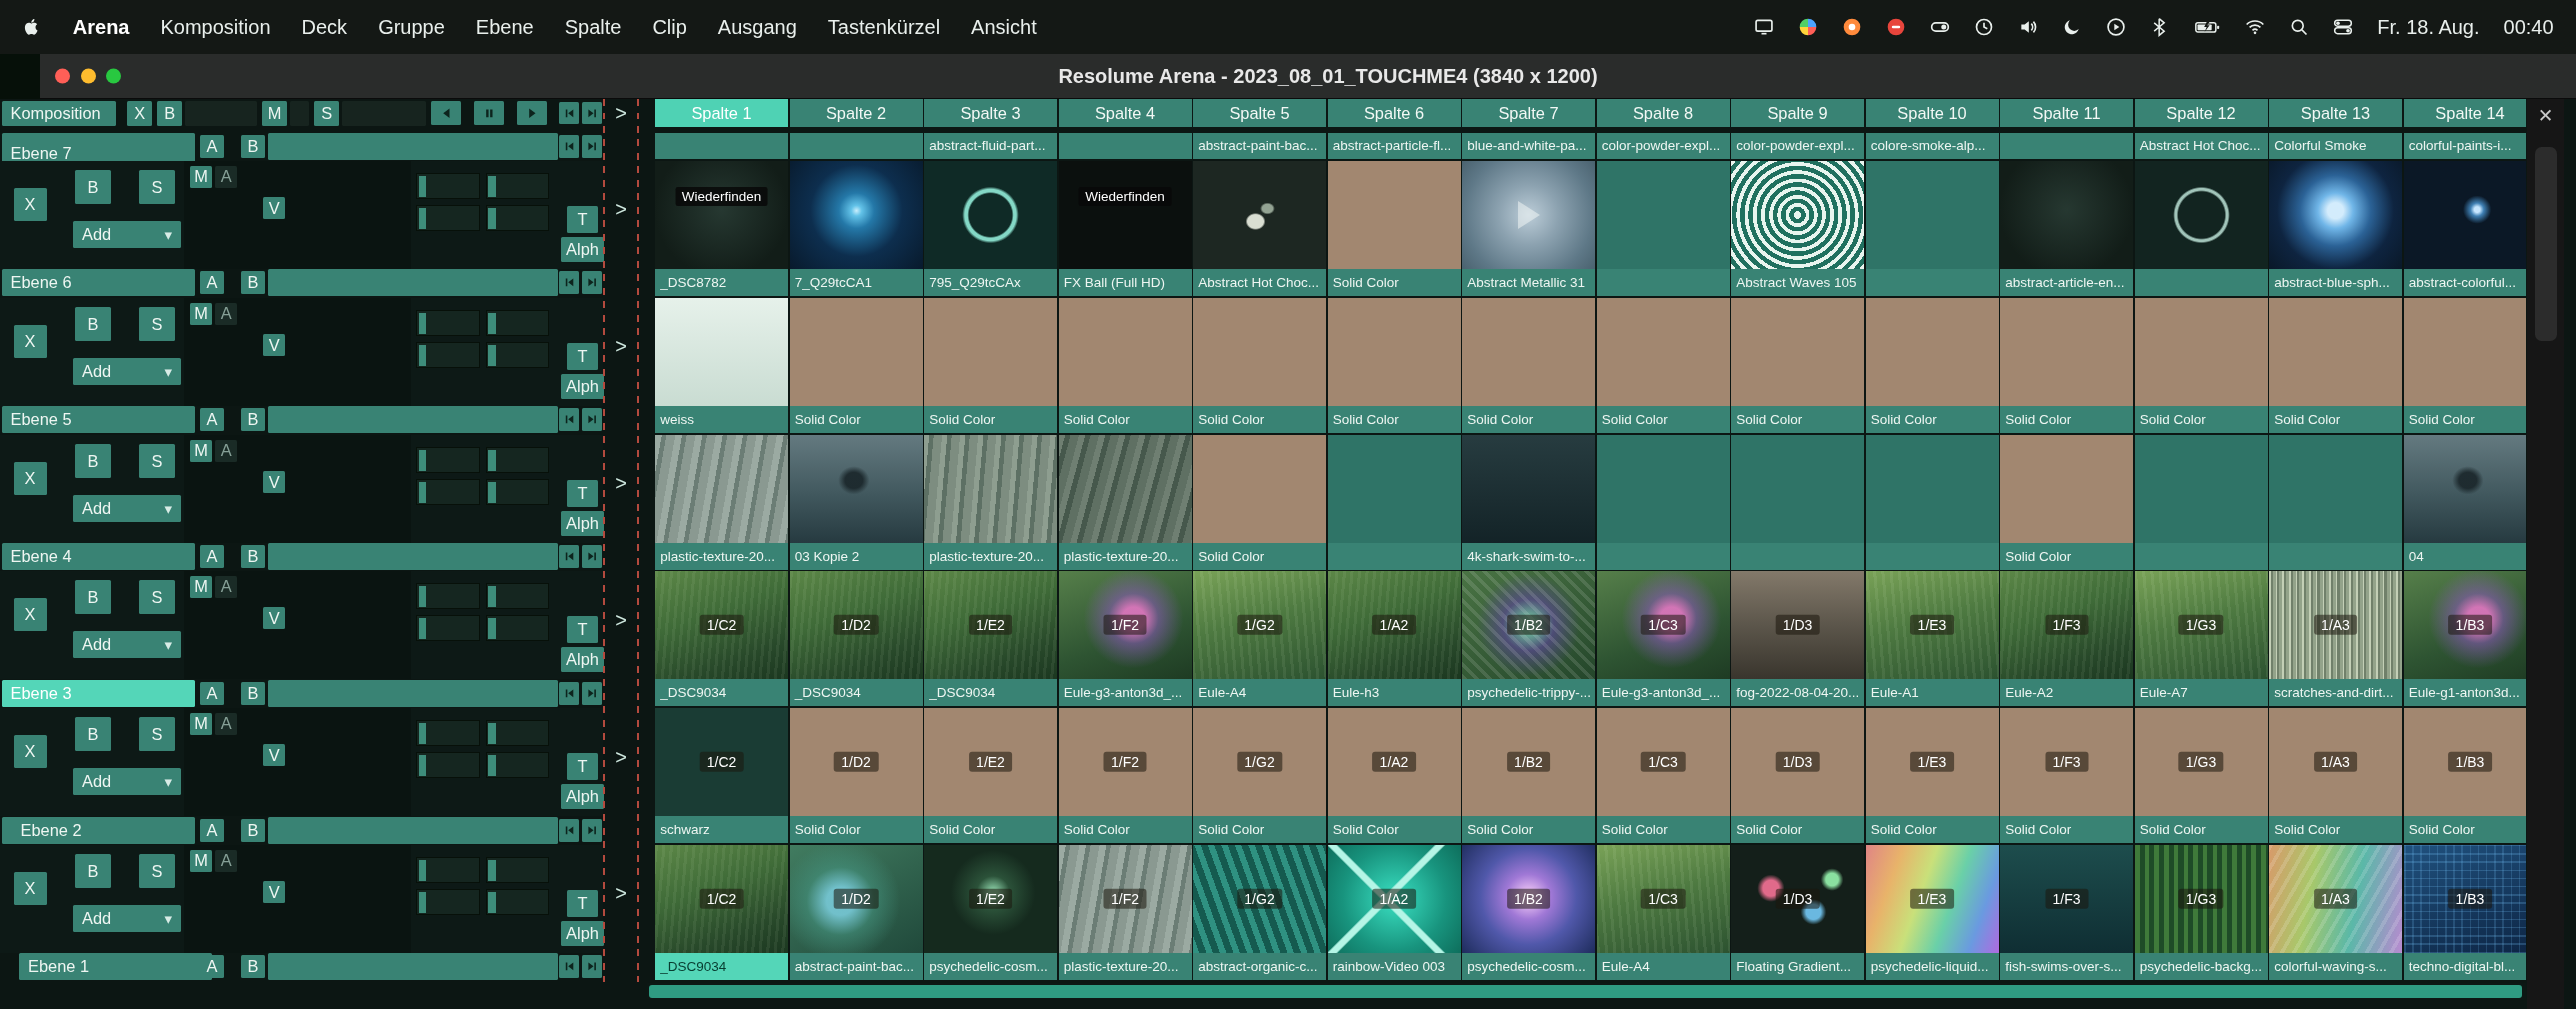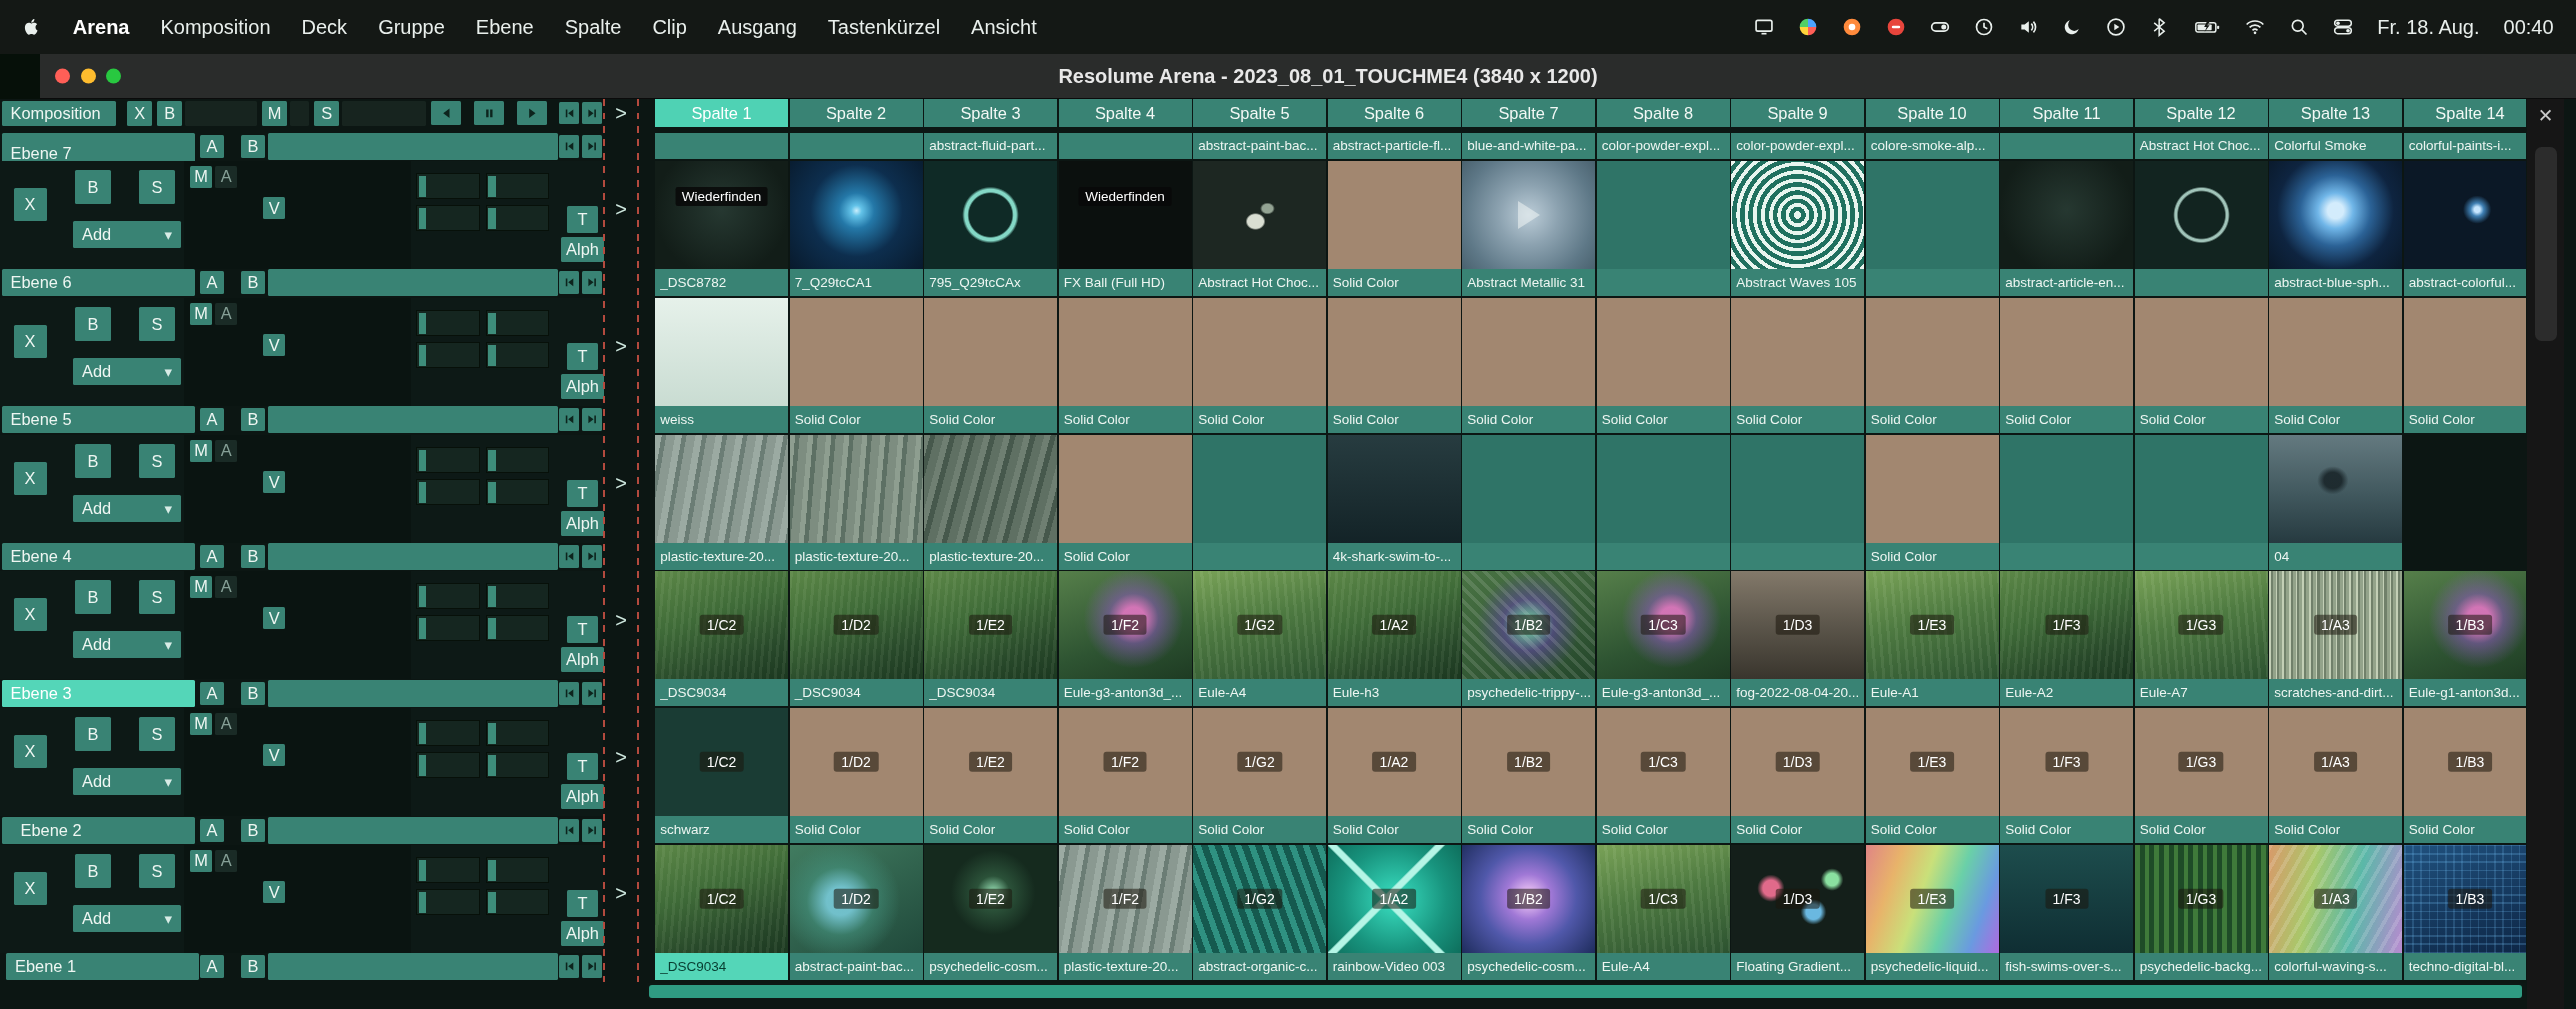--- a/index.html
+++ b/index.html
@@ -505,21 +505,21 @@
           <div class="slider-grid">
             <div class="strack"></div>
             <div class="strack"></div>
             <div class="strack"></div>
             <div class="strack"></div>
           </div>
           <div class="lseg" style="left: 567px; top: 45px; width: 31px; height: 27px;">T</div>
           <div class="lseg" style="left: 561px; top: 76px; width: 43px; height: 25.4px;">Alph</div>
         </div>
         <div class="layer-hdr" style="top: 854px;">
-          <div class="lseg lab" style="left: 6px; top: 0px; width: 193px; height: 27px;">Ebene 1</div>
+          <div class="lseg lab" style="left: 19px; top: 0px; width: 193px; height: 27px;">Ebene 1</div>
           <div class="lseg" style="left: 200px; top: 2.2px; width: 24px; height: 22.4px;">A</div>
           <div class="lseg" style="left: 241px; top: 2.2px; width: 24px; height: 22.4px;">B</div>
           <div class="lseg" style="left: 268px; top: 0px; width: 290px; height: 27px;"></div>
           <div class="lseg tbtn" style="left: 559px; top: 2.2px; width: 20px; height: 22.4px;">
             <svg viewBox="0 0 16 16">
               <path d="M3.5 3h2v10h-2zM13 3L6.5 8 13 13z"></path>
             </svg>
           </div>
           <div class="lseg tbtn" style="left: 582px; top: 2.2px; width: 20px; height: 22.4px;">
             <svg viewBox="0 0 16 16">
@@ -684,20 +684,24 @@
             <div class="thumb t-brown"></div>
             <div class="cname">Solid Color</div>
           </div>
         </div>
         <div class="grid-row" style="top: 336px;">
           <div class="clip">
             <div class="thumb t-texture"></div>
             <div class="cname">plastic-texture-20...</div>
           </div>
           <div class="clip">
+            <div class="thumb t-shark"></div>
+            <div class="cname">03 Kopie 2</div>
+          </div>
+          <div class="clip">
             <div class="thumb t-texture2"></div>
             <div class="cname">plastic-texture-20...</div>
           </div>
           <div class="clip">
             <div class="thumb t-texture3"></div>
             <div class="cname">plastic-texture-20...</div>
           </div>
           <div class="clip">
             <div class="thumb t-brown"></div>
             <div class="cname">Solid Color</div>

